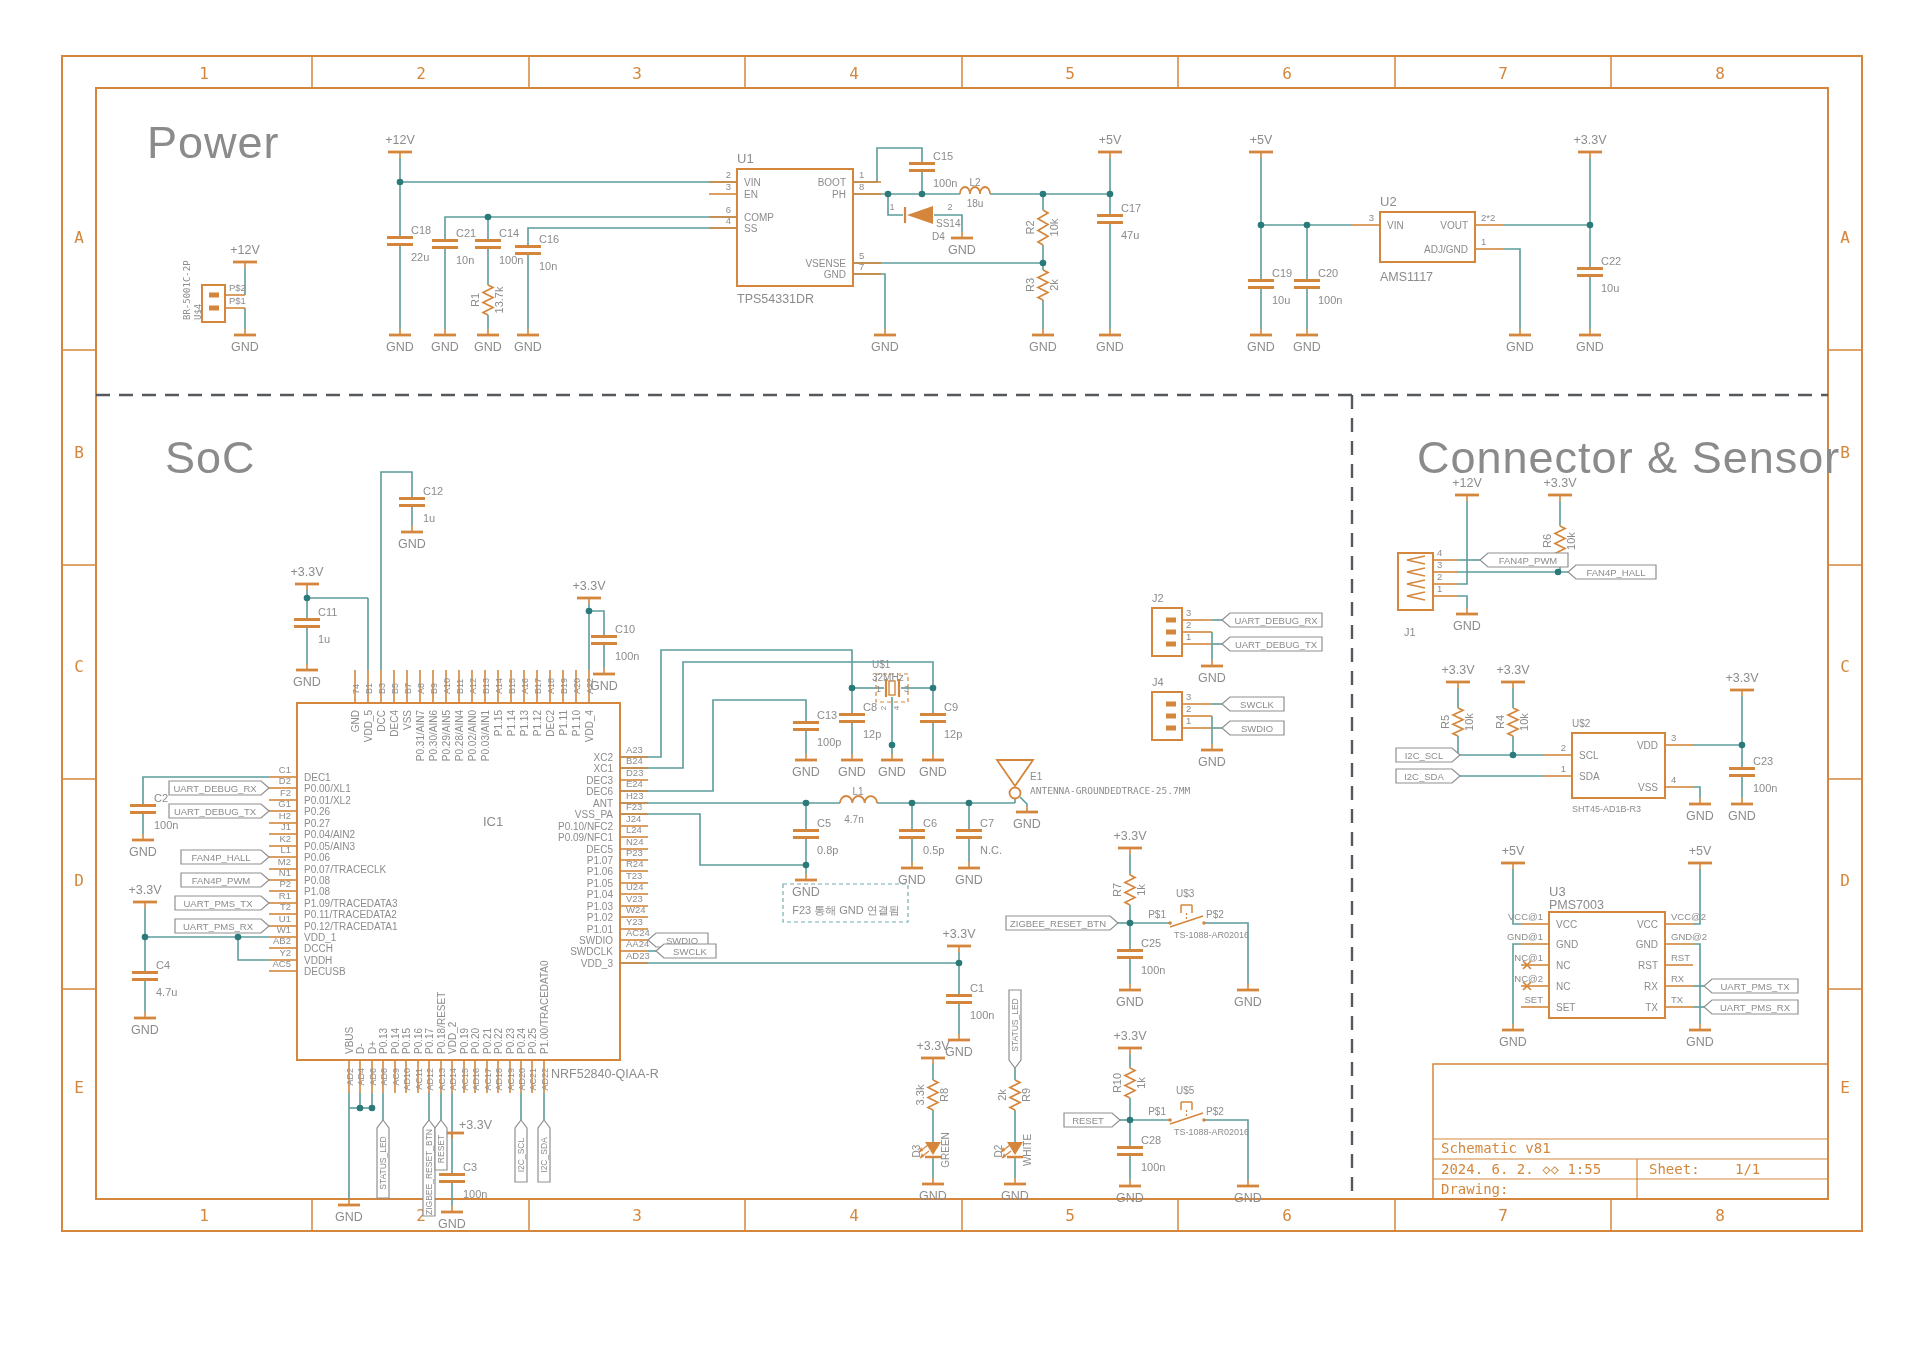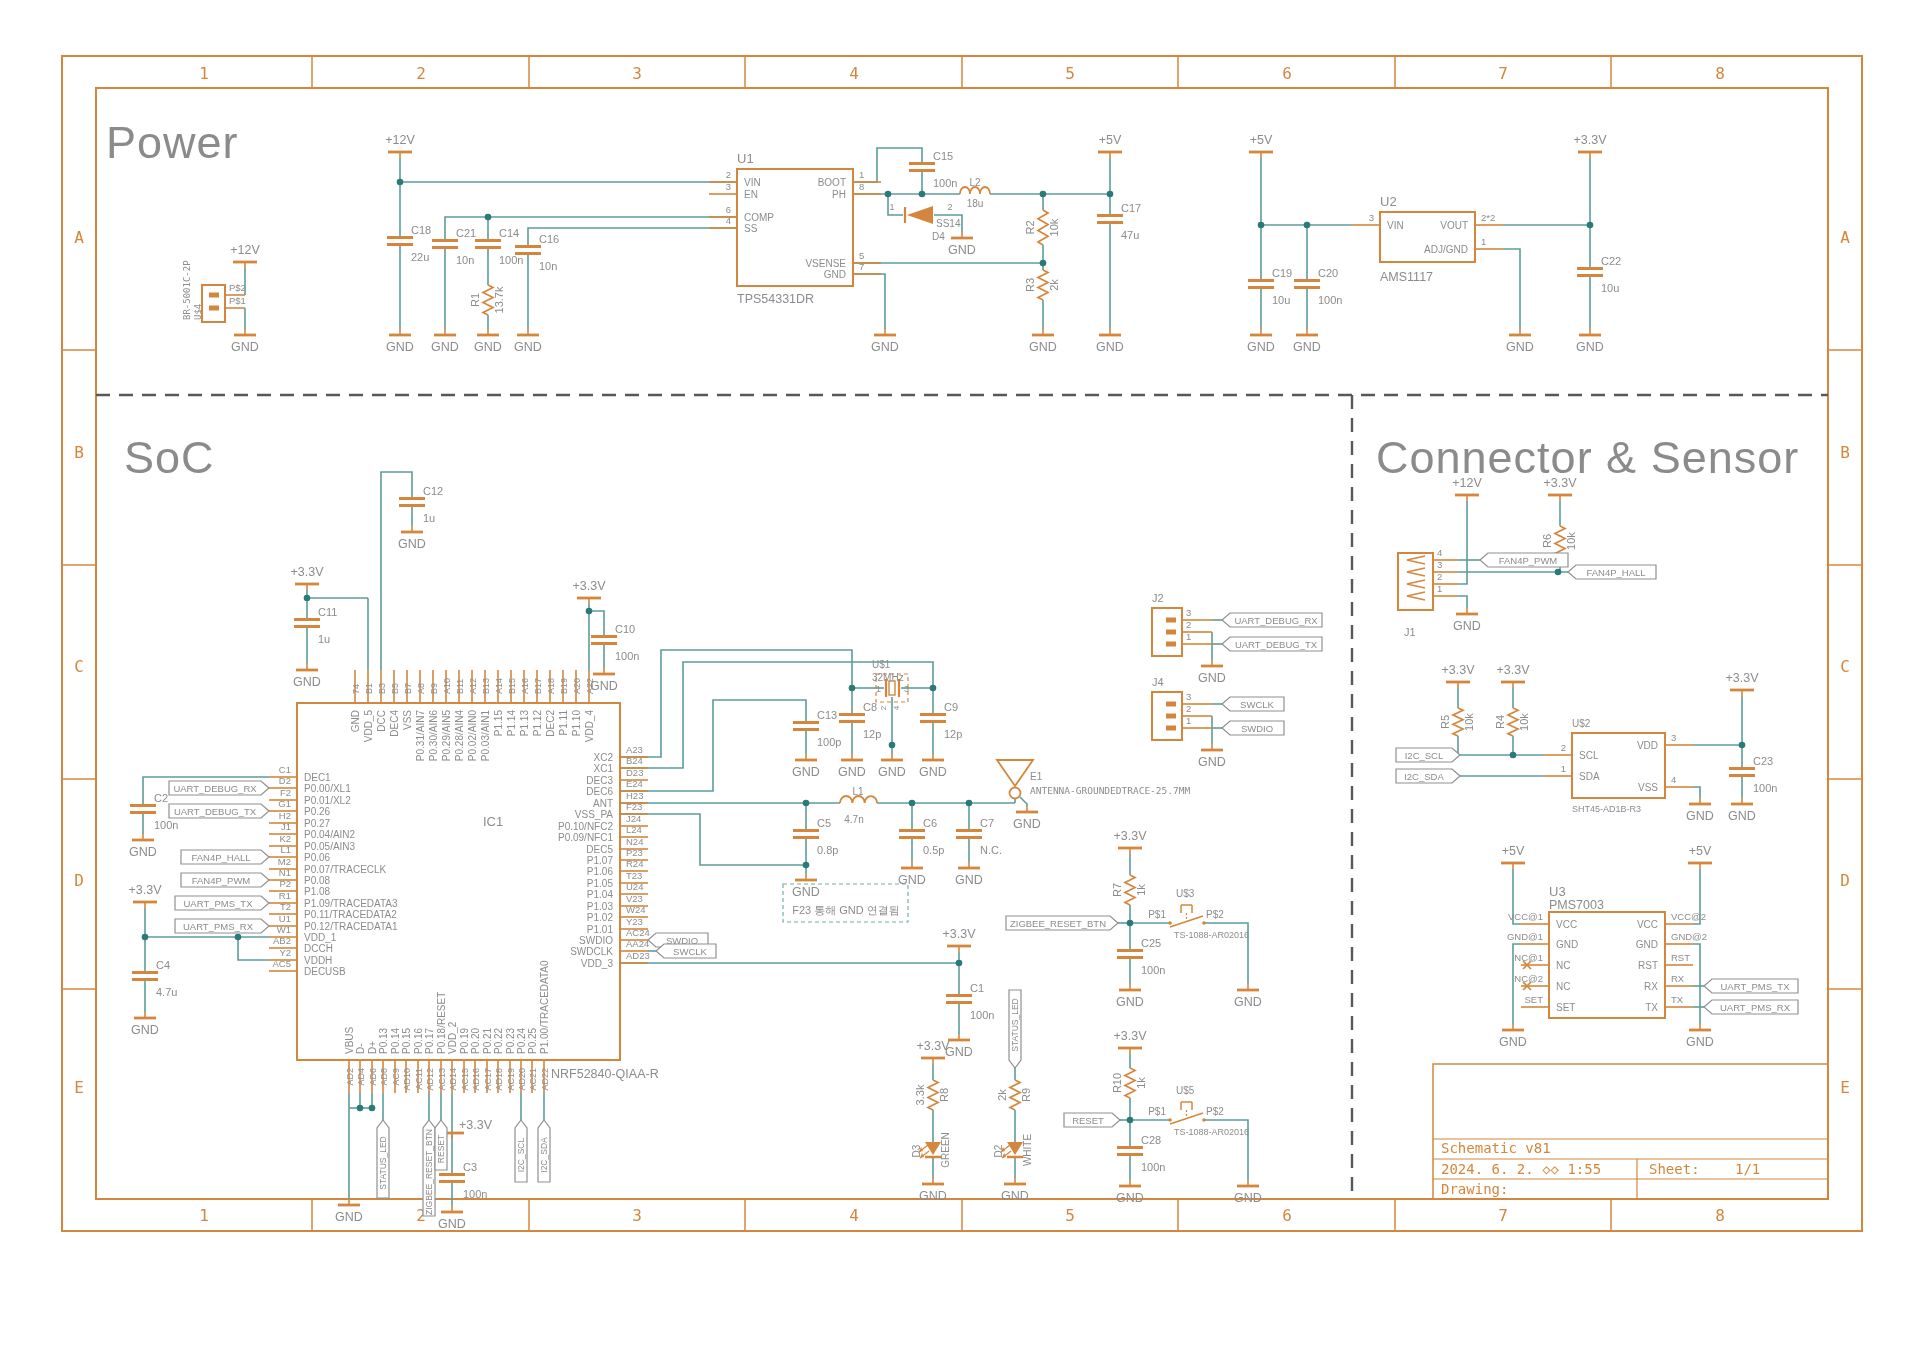--- a/index.html
+++ b/index.html
@@ -1,20 +1,20 @@
 <!DOCTYPE html>
 <html><head>
 <meta charset="utf-8">
 <style>
   html,body{margin:0;padding:0;background:#ffffff;}
   .sheet{position:relative;width:1920px;height:1357px;background:#ffffff;overflow:hidden;
          font-family:"Liberation Sans",sans-serif;}
   svg{position:absolute;left:0;top:0;}
   .sec-title{position:absolute;font-size:45px;color:#8B8B8B;letter-spacing:1px;
-             font-family:"Liberation Sans",sans-serif;}
+             font-family:"Liberation Sans",sans-serif;margin-left:41px;}
 </style>
 </head>
 <body>
 
 <div class="sheet">
   <svg id="svg" width="1920" height="1357" viewBox="0 0 1920 1357">
     <g id="render-root">
         <rect x="62" y="56" width="1800" height="1175" fill="none" stroke="#D4873C" stroke-width="2"></rect>
         <rect x="96" y="88" width="1732" height="1111" fill="none" stroke="#D4873C" stroke-width="2"></rect>
         <line x1="312" y1="56" x2="312" y2="88" stroke="#D4873C" stroke-width="1.5"></line>

